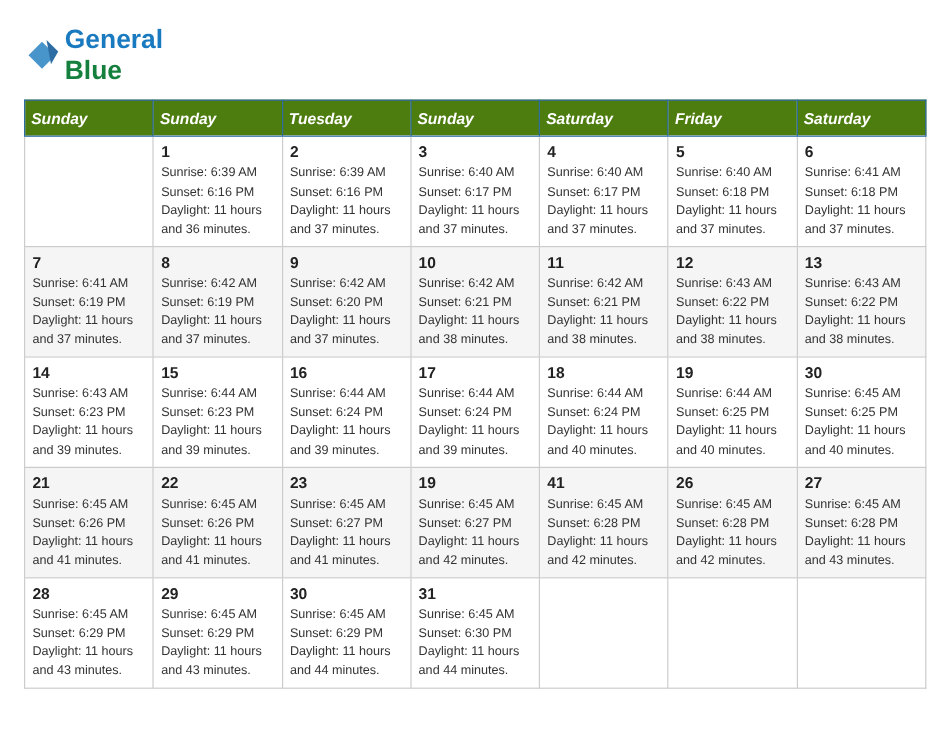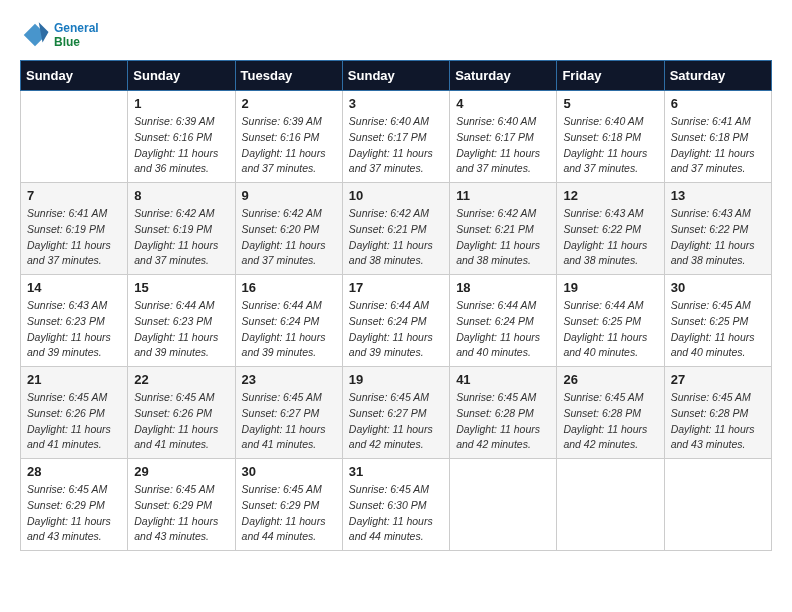--- a/index.html
+++ b/index.html
@@ -15,21 +15,21 @@
       justify-content: space-between;
       align-items: flex-start;
       margin-bottom: 10px;
     }
     .logo {
       display: flex;
       align-items: center;
       gap: 4px;
     }
     .logo-text {
-      font-size: 12px;
+      font-size: 22px;
       font-weight: bold;
       color: #1a3a5c;
       line-height: 1.2;
     }
     .logo-text span {
       color: #1a7abf;
     }
     .logo-icon {
       width: 30px;
       height: 30px;
@@ -45,22 +45,23 @@
     .location-title {
       font-size: 16px;
       color: #444;
     }
     table {
       width: 100%;
       border-collapse: collapse;
       font-size: 11px;
     }
     thead tr {
-      background-color: #0f172a;
+      background-color: #4d7c0f;
       color: #fff;
+      font-style: italic;
     }
     thead th {
       padding: 7px 5px;
       text-align: left;
       font-size: 13px;
       font-weight: bold;
       border: 1px solid #2e6da4;
     }
     tbody tr {
       vertical-align: top;
@@ -74,21 +75,20 @@
     .day-number {
       font-size: 13px;
       font-weight: bold;
       color: #222;
       margin-bottom: 3px;
     }
     .day-info {
       font-size: 10.5px;
       color: #333;
       line-height: 1.5;
-      font-style: italic;
     }
     .empty-cell {
       background: #f9f9f9;
     }
     tbody tr:nth-child(odd) td {
       background-color: #fff;
     }
     tbody tr:nth-child(even) td {
       background-color: #f5f5f5;
     }

